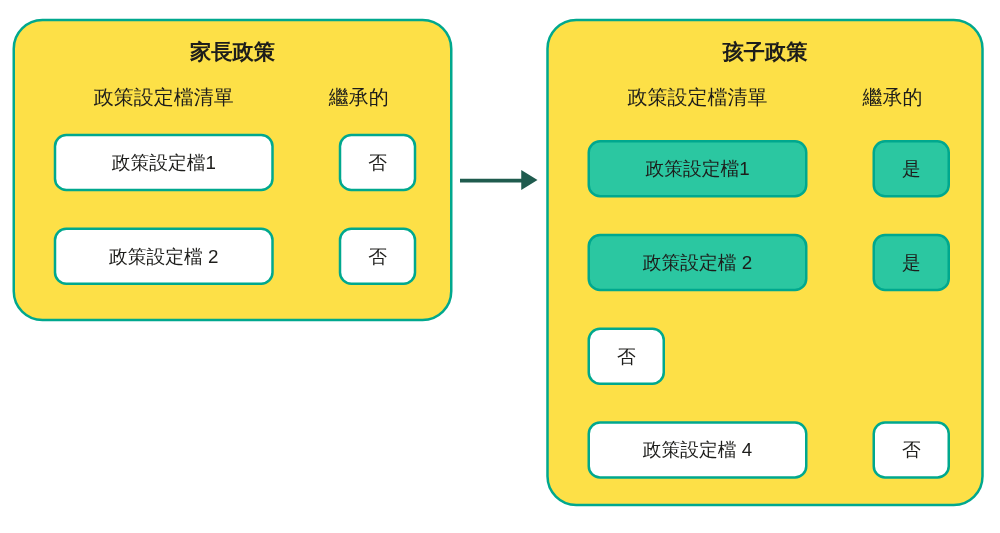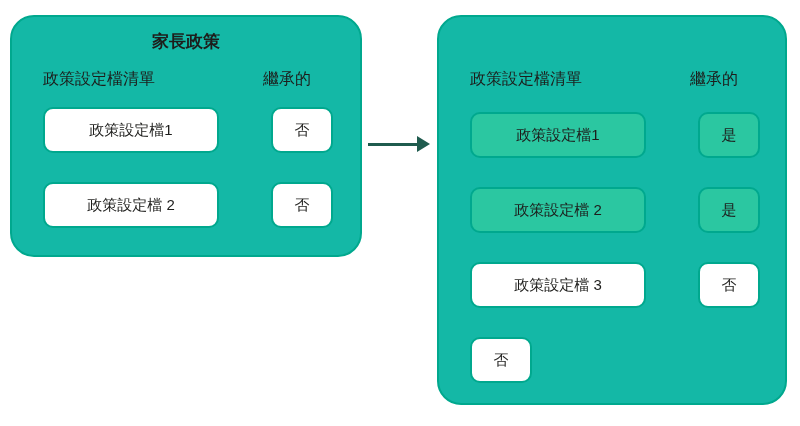--- a/index.html
+++ b/index.html
@@ -13,42 +13,42 @@
     position: relative;
     width: 800px;
     height: 426px;
     background: #ffffff;
     overflow: hidden;
   }
   .panel {
     position: absolute;
     border: 2px solid var(--accent, #00A88E);
     border-radius: 24px;
-    background: #14b8a6;
+    background: #fde047;
   }
   .panel-parent { left: 10px;  top: 15px; width: 352px; height: 242px; }
   .panel-child  { left: 437px; top: 15px; width: 350px; height: 390px; }
   .panel-title {
     position: absolute;
     top: 14px; left: 0; width: 100%;
     text-align: center;
     font-weight: bold;
     font-size: 17px;
     line-height: 22px;
   }
   .col-headers {
     position: absolute;
     top: 52px; left: 0; width: 100%;
     font-size: 16px;
     line-height: 20px;
   }
   .col-profiles {
     position: absolute;
     left: 31px; width: 176px;
-    text-align: left;
+    text-align: center;
   }
   .col-inherited {
     position: absolute;
     left: 251px; width: 64px;
   }
   .rows { position: absolute; left: 31px; top: 90px; }
   .panel-child .rows { top: 95px; }
   .row { display: flex; gap: 52px; margin-bottom: 29px; }
   .pill {
     border: 2px solid var(--accent, #00A88E);
@@ -98,36 +98,37 @@
           <div class="pill profile">政策設定檔 2</div>
           <div class="pill badge">否</div>
         </div>
       </div>
   </div>
 
   <div class="arrow-line"></div>
   <div class="arrow-head"></div>
 
   <div class="panel panel-child">
+    <div class="panel-title">孩子政策</div>
     <div class="col-headers">
       <span class="col-profiles">政策設定檔清單</span>
       <span class="col-inherited">繼承的</span>
     </div>
     <div class="rows">
         <div class="row">
           <div class="pill profile filled">政策設定檔1</div>
           <div class="pill badge filled">是</div>
         </div>
         <div class="row">
           <div class="pill profile filled">政策設定檔 2</div>
           <div class="pill badge filled">是</div>
         </div>
         <div class="row">
-          <div class="pill profile">政策設定檔 3</div>
           <div class="pill badge">否</div>
         </div>
         <div class="row">
+          <div class="pill profile">政策設定檔 4</div>
           <div class="pill badge">否</div>
         </div>
       </div>
   </div>
 
 </div>
 
 </body></html>

